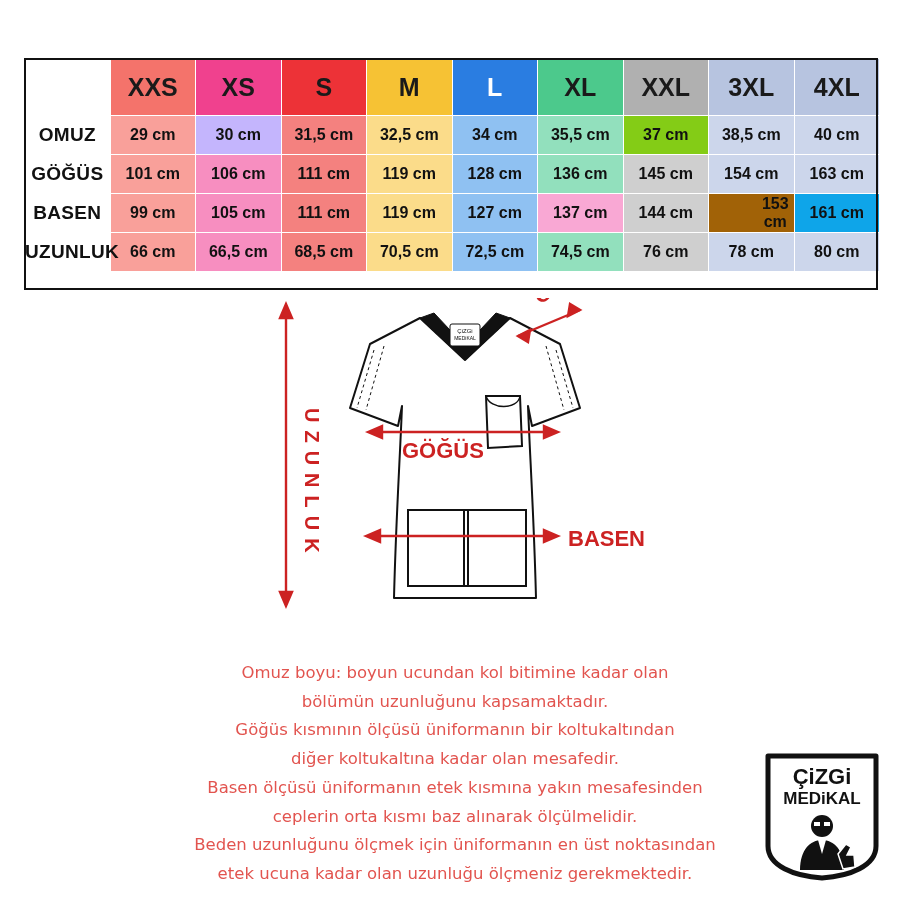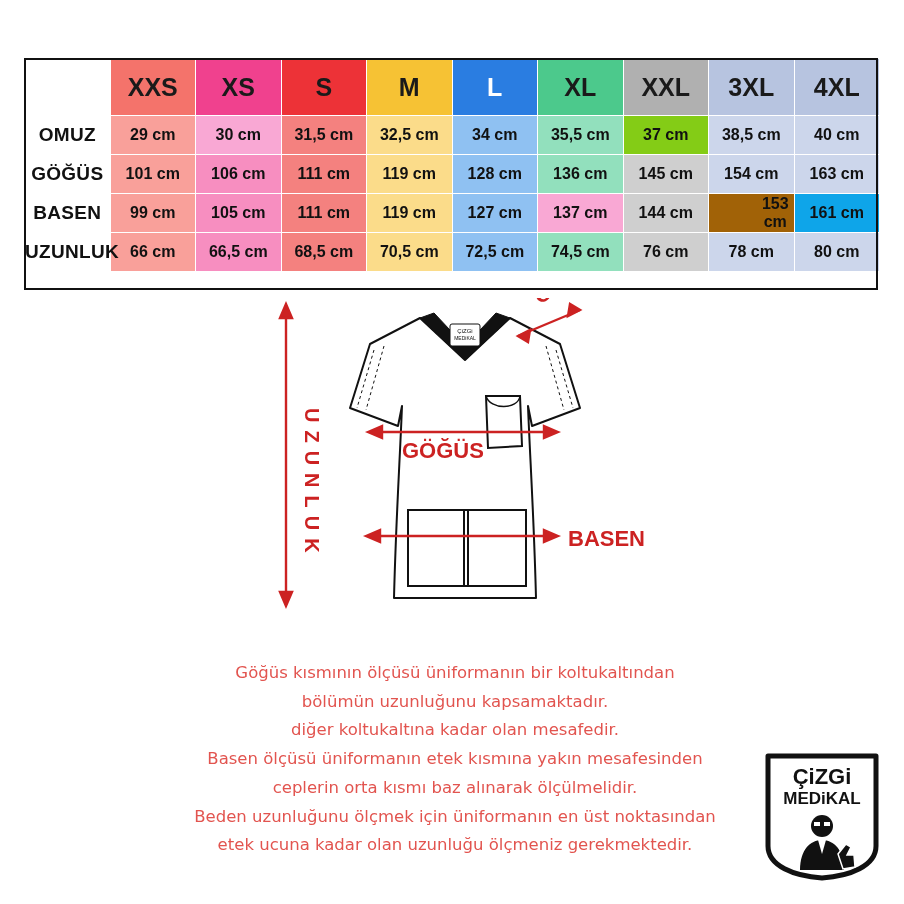--- a/index.html
+++ b/index.html
@@ -114,21 +114,21 @@
       <th style="background: rgb(246, 194, 52);">M</th>
       <th style="background: rgb(42, 125, 225); color: rgb(255, 255, 255);">L</th>
       <th style="background: rgb(76, 201, 140);">XL</th>
       <th style="background: rgb(176, 176, 176);">XXL</th>
       <th style="background: rgb(183, 196, 224);">3XL</th>
       <th style="background: rgb(183, 196, 224);">4XL</th>
     </tr>
     <tr>
       <td class="rowlabel">OMUZ</td>
       <td class="cell" style="background: rgb(249, 160, 154);">29 cm</td>
-      <td class="cell" style="background: #f9a8d4;">30 cm</td>
+      <td class="cell" style="background: #c4b5fd;">30 cm</td>
       <td class="cell" style="background: rgb(244, 129, 127);">31,5 cm</td>
       <td class="cell" style="background: rgb(251, 220, 138);">32,5 cm</td>
       <td class="cell" style="background: rgb(143, 193, 242);">34 cm</td>
       <td class="cell" style="background: rgb(146, 224, 189);">35,5 cm</td>
       <td class="cell" style="background: #84cc16;">37 cm</td>
       <td class="cell" style="background: rgb(204, 214, 235);">38,5 cm</td>
       <td class="cell" style="background: rgb(204, 214, 235);">40 cm</td>
     </tr>
     <tr>
       <td class="rowlabel">GÖĞÜS</td>
@@ -235,22 +235,23 @@
 
     <text x="318" y="248" font-family="'Liberation Sans',sans-serif" font-size="22" font-weight="bold" fill="#cc2222">BASEN</text>
 
     <g>
       <text x="62" y="110" font-family="'Liberation Sans',sans-serif" font-size="20" font-weight="bold" fill="#cc2222" letter-spacing="8" writing-mode="tb" style="writing-mode:tb; glyph-orientation-vertical:0;">UZUNLUK</text>
     </g>
   </svg>
 </div>
 
 <div id="notes">
+  <p>Omuz boyu: boyun ucundan kol bitimine kadar olan</p>
+  <p>bölümün uzunluğunu kapsamaktadır.</p>
   <p>Göğüs kısmının ölçüsü üniformanın bir koltukaltından</p>
-  <p>bölümün uzunluğunu kapsamaktadır.</p>
   <p>diğer koltukaltına kadar olan mesafedir.</p>
   <p>Basen ölçüsü üniformanın etek kısmına yakın mesafesinden</p>
   <p>ceplerin orta kısmı baz alınarak ölçülmelidir.</p>
   <p>Beden uzunluğunu ölçmek için üniformanın en üst noktasından</p>
   <p>etek ucuna kadar olan uzunluğu ölçmeniz gerekmektedir.</p>
 </div>
 
 <div id="logo">
   <svg width="120" height="132" viewBox="0 0 120 132" xmlns="http://www.w3.org/2000/svg">
     <path d="M6,6 L114,6 L114,96 C114,116 88,126 60,128 C32,126 6,116 6,96 Z" fill="#ffffff" stroke="#111111" stroke-width="5" stroke-linejoin="round"></path>

